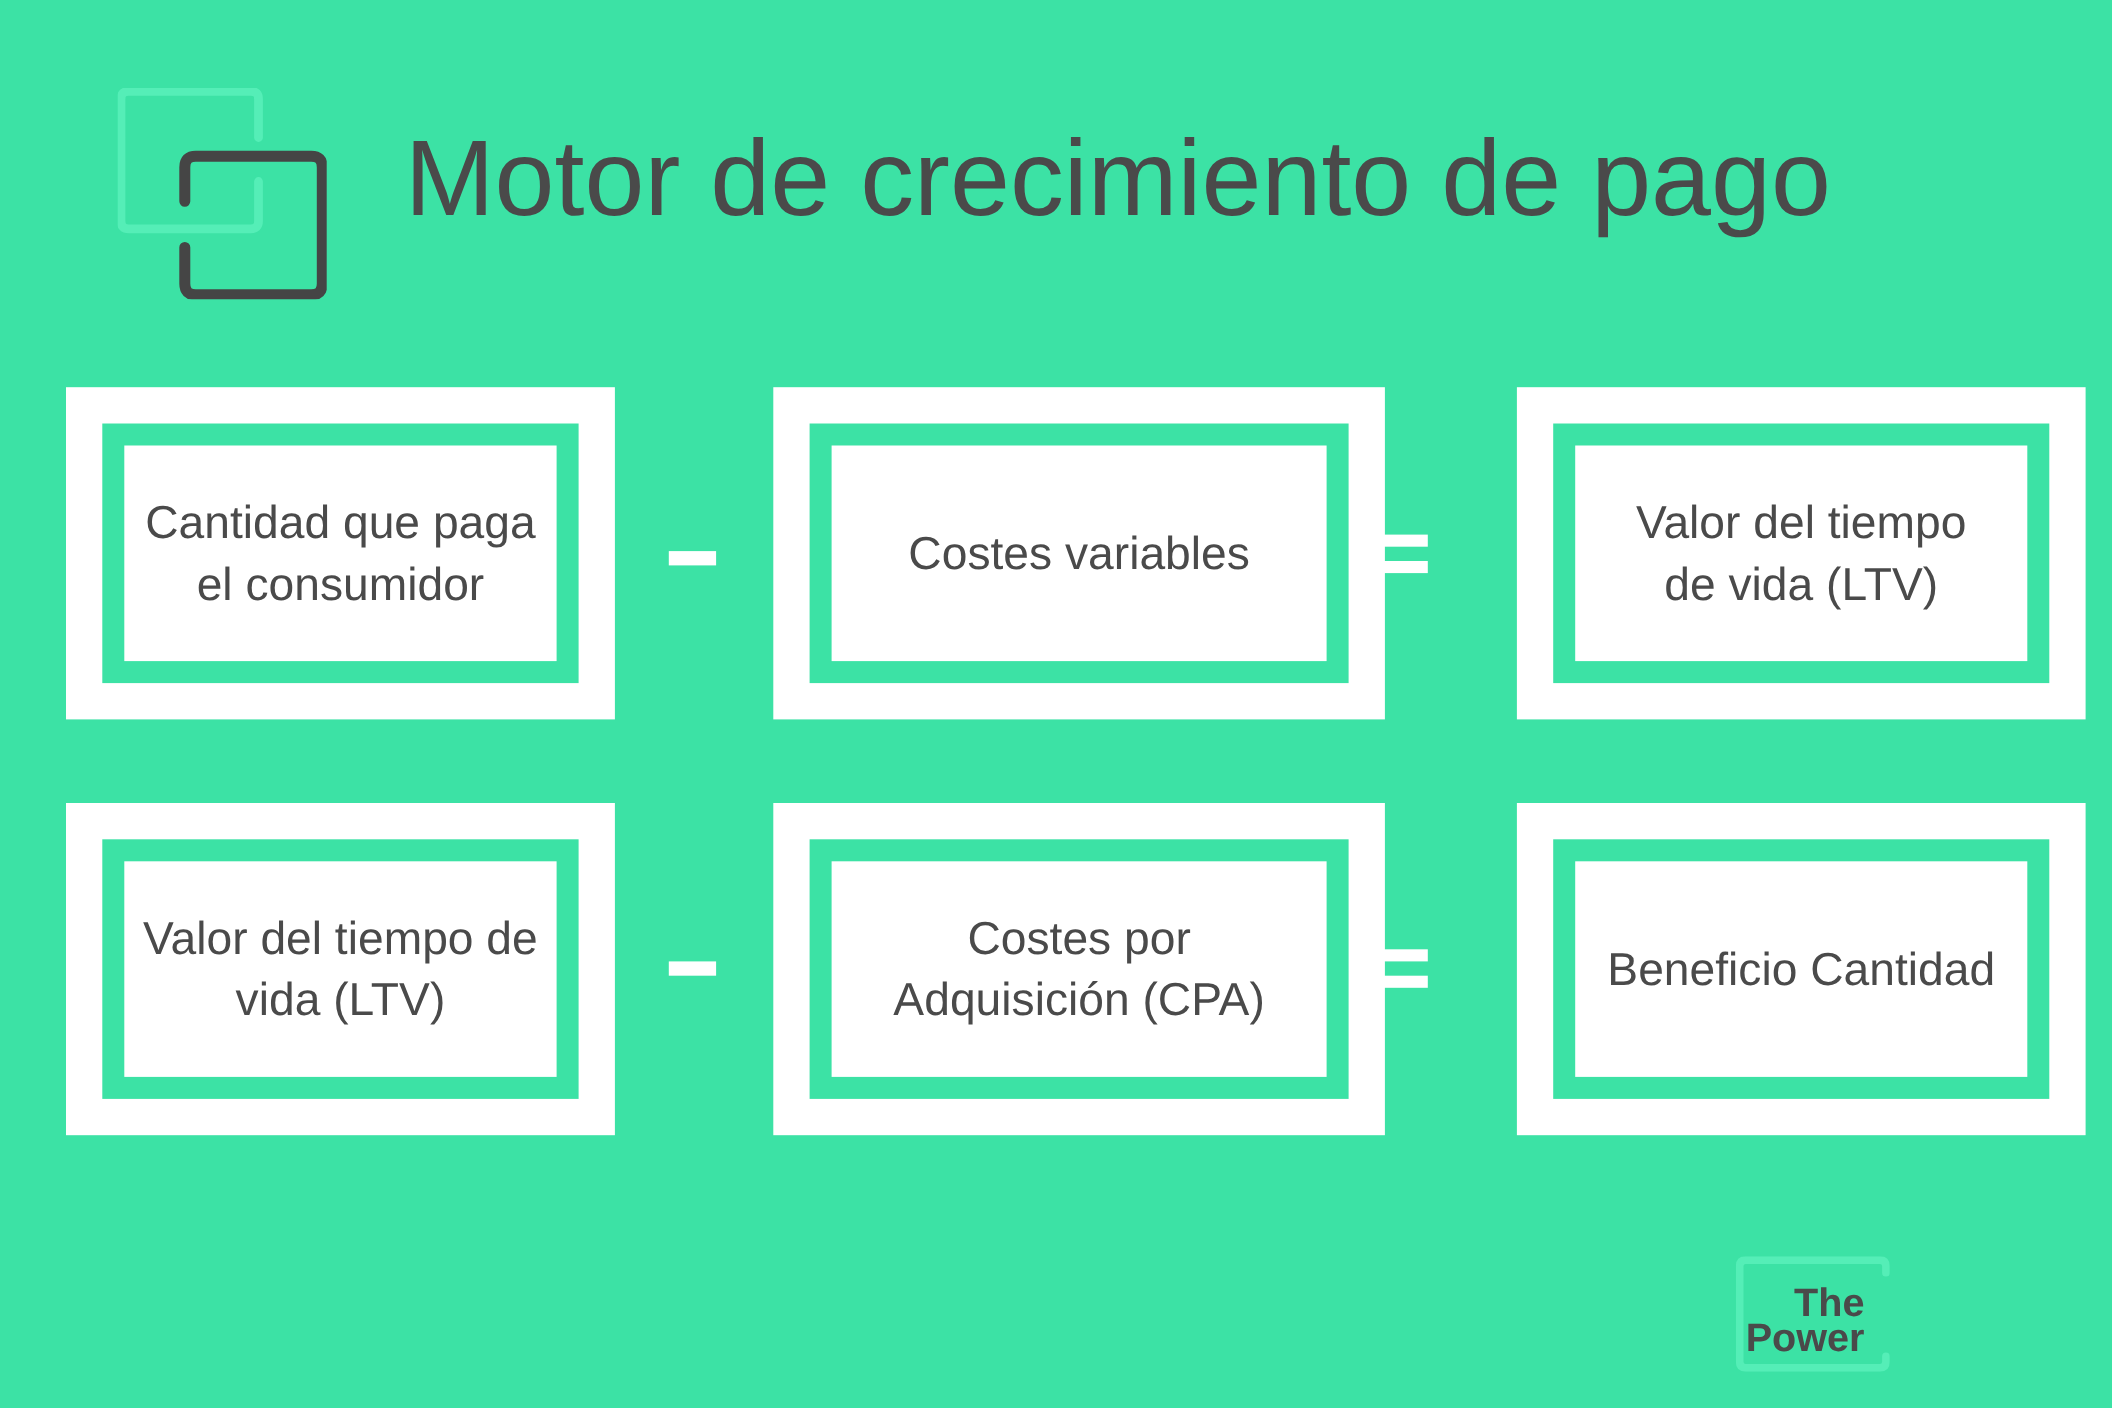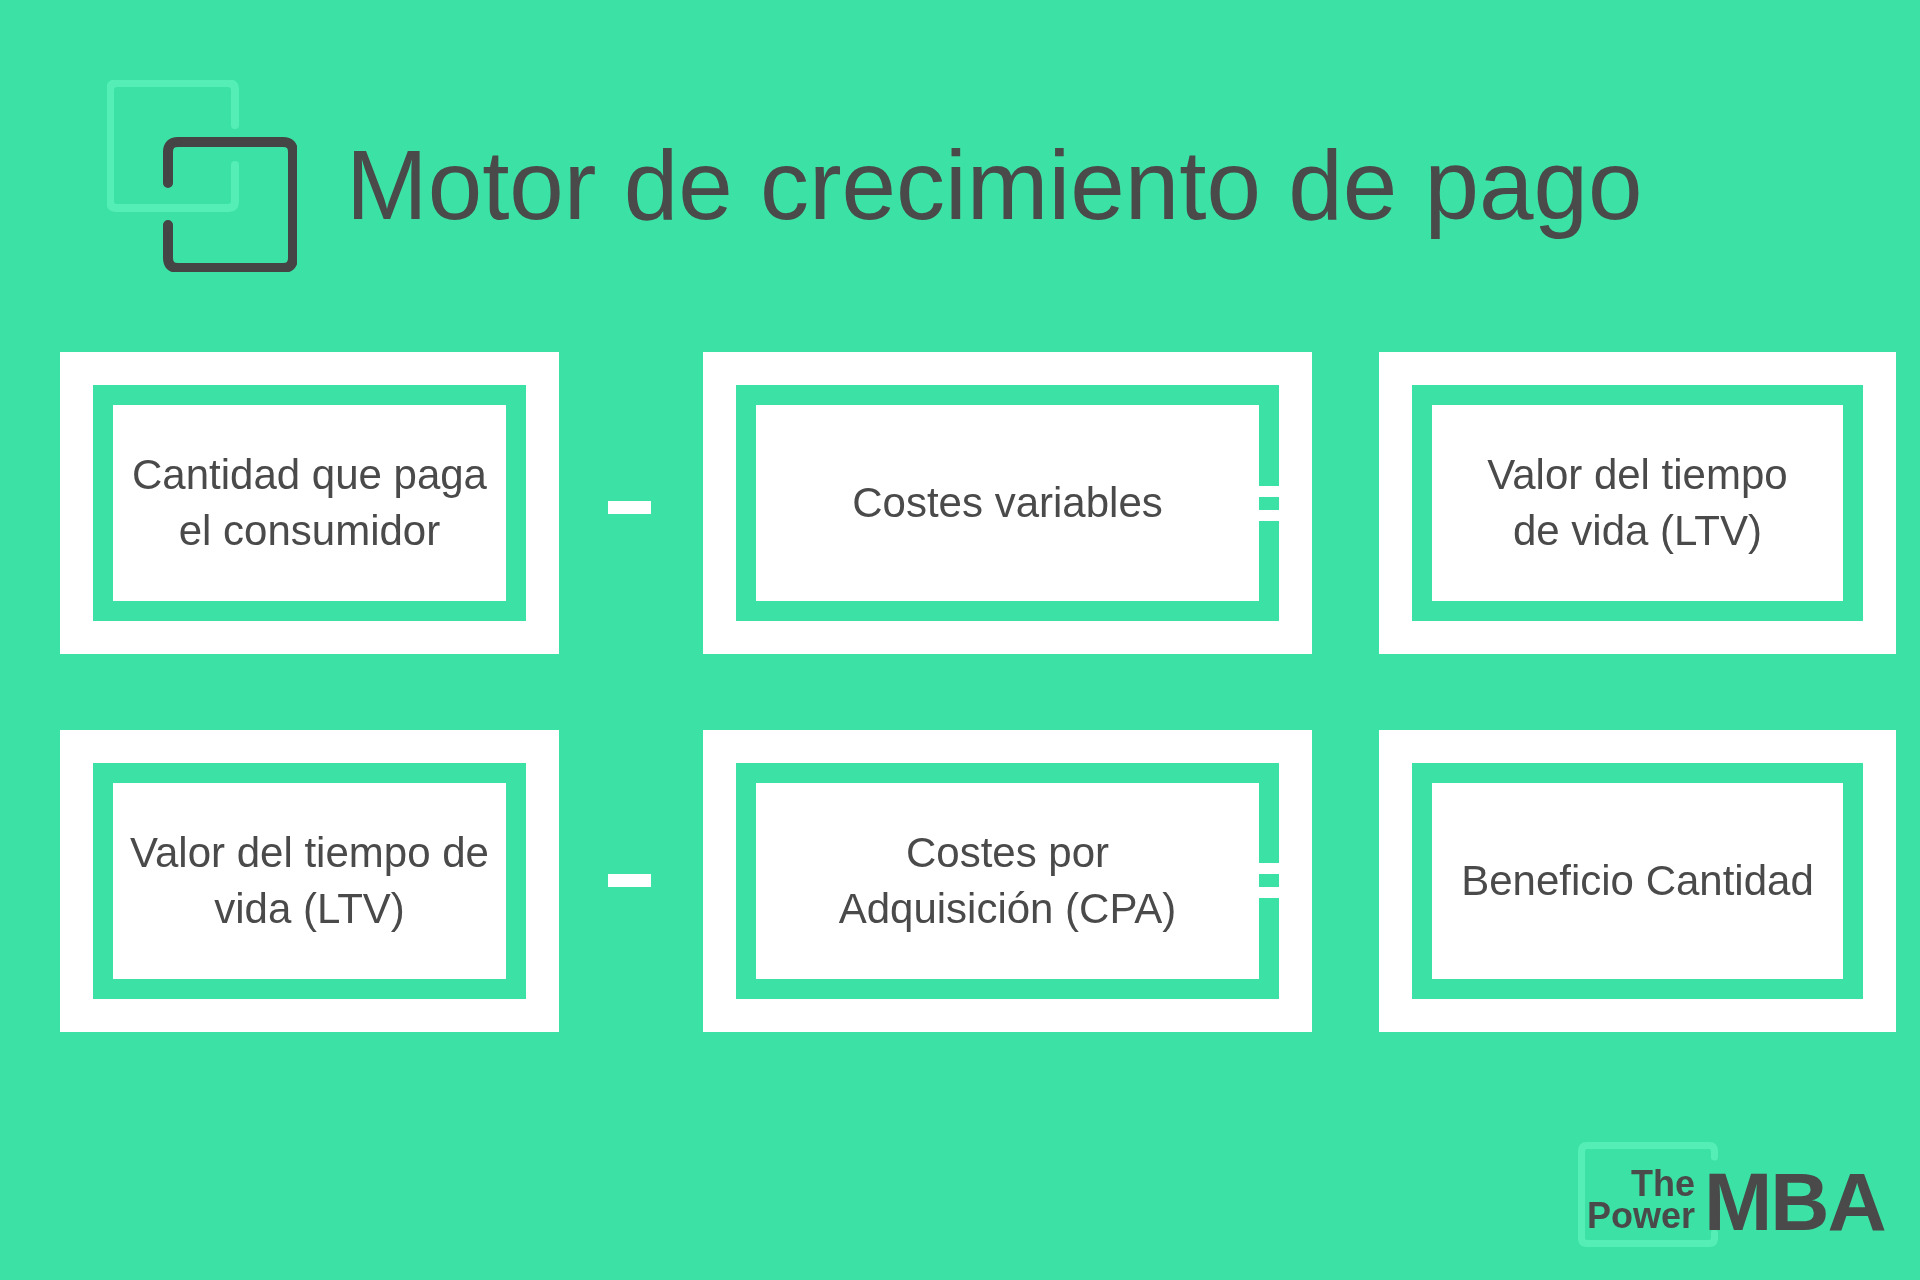--- a/index.html
+++ b/index.html
@@ -14,26 +14,25 @@
     position:relative;
     width:1920px;height:1280px;
     background:var(--background);
     overflow:hidden;
     font-family:"Liberation Sans", sans-serif;
   }
 
   
   .page-title{
     position:absolute;
-    left:346px; top:112px;
+    left:368px; top:112px;
     font-size:98px; line-height:98px; font-weight:400;
     color:var(--dark-text);
     letter-spacing:0px;
     white-space:nowrap;
-    margin-top:24px;
   }
   .header-logo{position:absolute; left:107px; top:80px; width:190px; height:192px;}
 
   
   .term{
     position:absolute;
     border:33px solid var(--white);
     background:transparent;
   }
   .term-inner{
@@ -45,21 +44,21 @@
   .term-text{
     font-size:42px; line-height:56px;
     color:var(--dark-text);
     white-space:pre-line;
   }
 
   
   .r1{top:352px; height:302px;}
   .r2{top:730px; height:302px;}
   .c1{left:60px;  width:499px;}
-  .c2{left:703px; width:609px;}
+  .c2{left:703px; width:556px;}
   .c3{left:1343px;width:517px;margin-left:36px;}
 
   
   .op-minus{
     position:absolute; left:608px; width:43px; height:13px;
     background:var(--white);
   }
   .op-minus.r1op{top:501px;}
   .op-minus.r2op{top:874px;}
   .op-equals{position:absolute; left:1249px; width:49px; height:35px;}
@@ -150,14 +149,13 @@
   </div>
 </div>
 
 <div class="brand-footer">
   <svg class="brand-frame" viewBox="0 0 140 105" aria-hidden="true">
 
     <path d="M 136.5 15 V 9 Q 136.5 3.5 131 3.5 H 9 Q 3.5 3.5 3.5 9 V 96 Q 3.5 101.5 9 101.5 H 131 Q 136.5 101.5 136.5 96 V 91" fill="none" stroke="var(--light-green)" stroke-width="7" stroke-linecap="round"></path>
   </svg>
   <div class="brand-the">The</div>
   <div class="brand-power">Power</div>
-  <div class="brand-mba">MBA</div>
 </div>
 
 </body></html>

